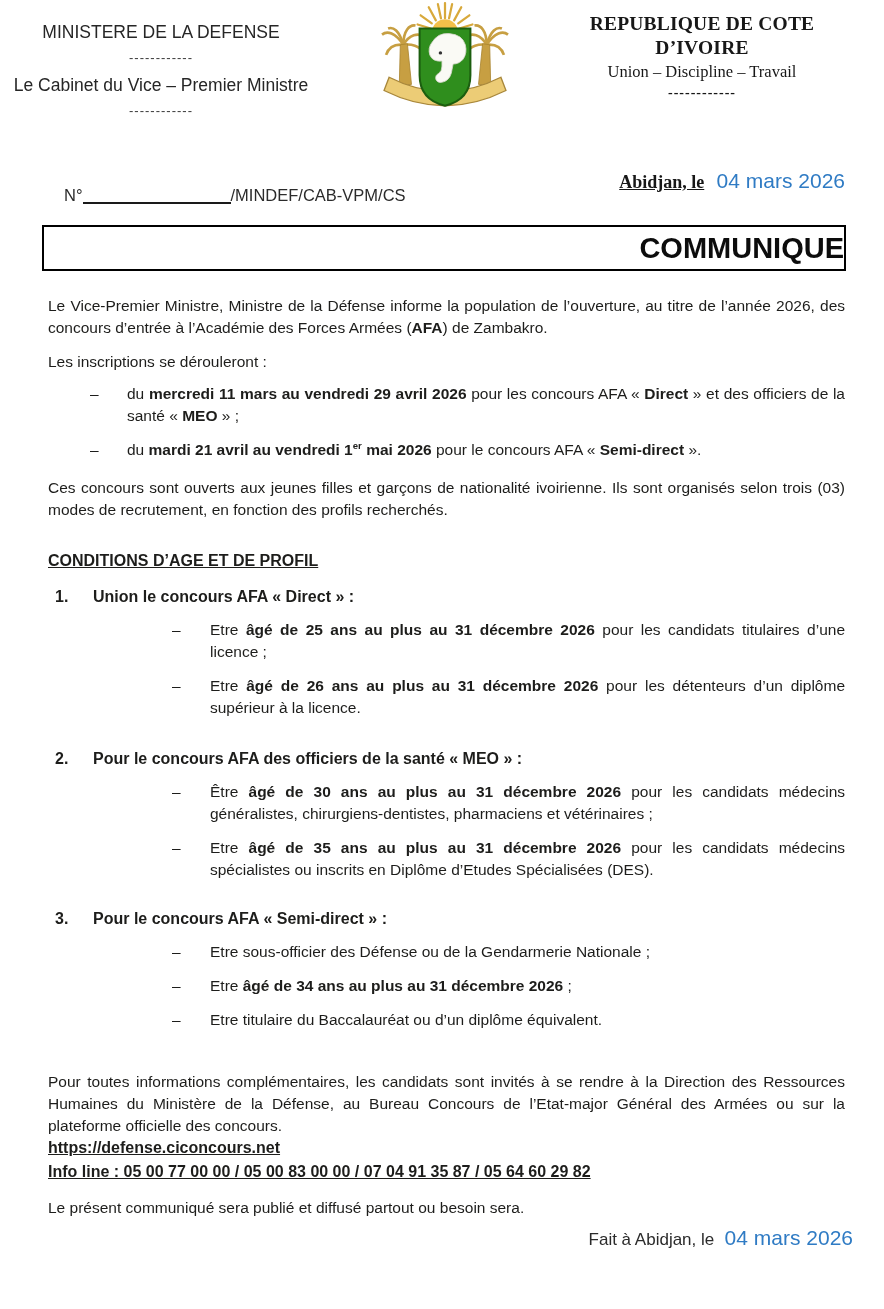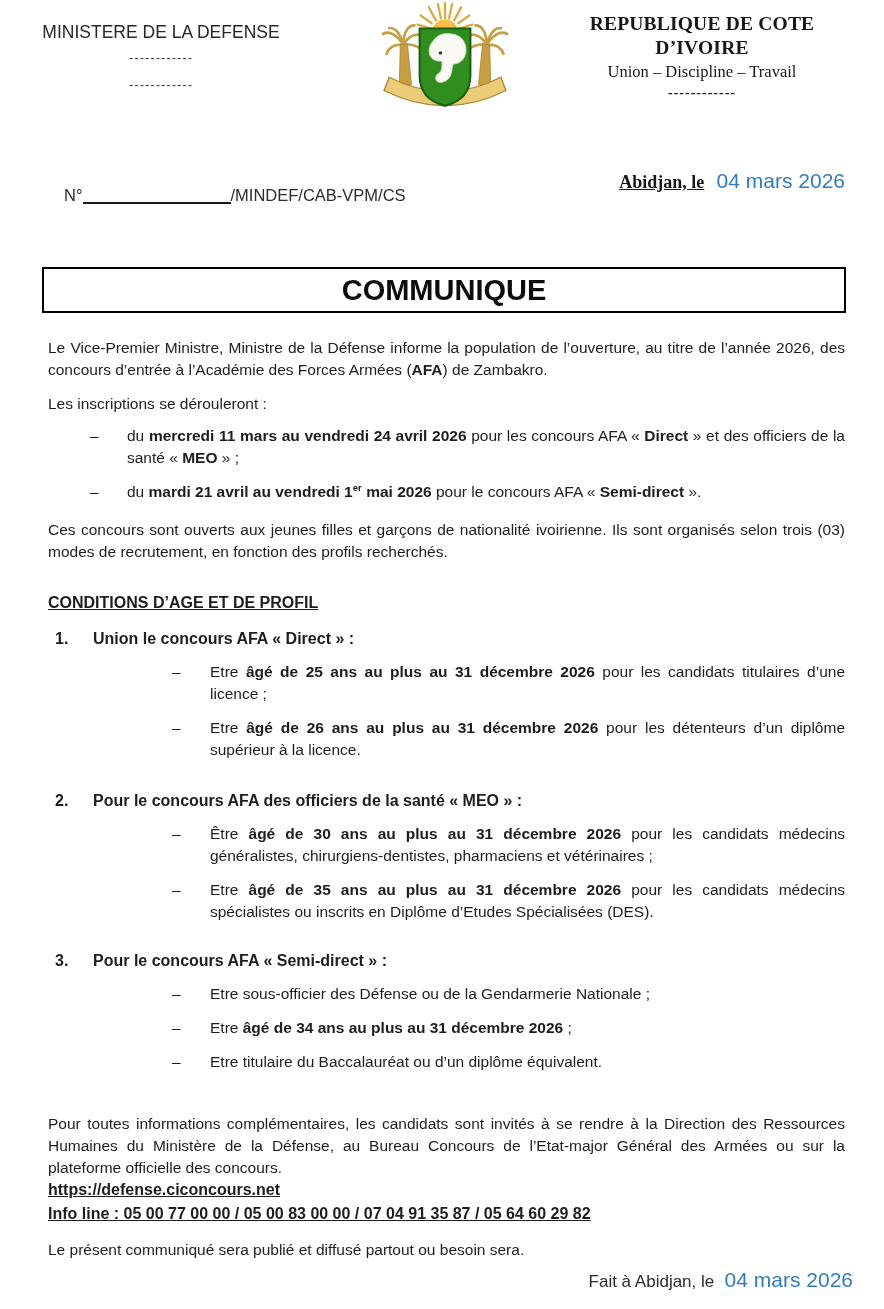--- a/index.html
+++ b/index.html
@@ -12,21 +12,21 @@
     font-size:15.5px;
     line-height:22px;
     overflow:hidden;
   }
   .b{font-weight:700;}
   .u{text-decoration:underline;}
   sup{font-size:0.62em;line-height:0;}
   .blue{color:var(--accent,#2f7bc4);}
 
   
-  .hdr{position:relative;height:267px;border-radius:29px;}
+  .hdr{position:relative;height:225px;border-radius:29px;}
   .hdr-left{
     position:absolute;left:10px;top:22px;width:302px;
     text-align:center;font-size:17.5px;line-height:20px;color:#262626;
   }
   .hdr-left .sep{font-size:13px;letter-spacing:1px;color:#3a3a3a;margin:6px 0 7px;}
   .hdr-right{
     position:absolute;left:552px;top:12px;width:300px;text-align:center;
     font-family:"Liberation Serif","DejaVu Serif",serif;color:#171717;
   }
   .hdr-right .rep{font-size:19.5px;font-weight:700;letter-spacing:.2px;line-height:24px;}
@@ -42,21 +42,21 @@
   .dateline{position:absolute;right:39px;top:170px;white-space:nowrap;}
   .dateline .dl-label{
     font-family:"Liberation Serif","DejaVu Serif",serif;
     font-weight:700;font-size:18px;color:#171717;text-decoration:underline;
   }
   .dateline .dl-date{font-size:21px;margin-left:8px;}
 
   
   .titlebox{
     margin:0 38px 0 42px;height:42px;border:2px solid #000;
-    display:flex;align-items:center;justify-content:center;
+    display:flex;align-items:center;justify-content:flex-end;
     font-size:29px;font-weight:700;letter-spacing:0px;color:#0c0c0c;
   }
 
   
   .content{padding:0 39px 0 48px;}
   .objet{margin-top:14px;font-weight:700;font-size:15.5px;line-height:20px;}
   .objet .l2{padding-left:102px;}
   .para{margin:0;text-align:justify;}
   .p1{margin-top:24px;}
   .pintro{margin-top:12px;}
@@ -84,20 +84,21 @@
 </style>
 </head>
 <body>
 
 <div class="page">
 
   <div class="hdr">
     <div class="hdr-left">
       <div>MINISTERE DE LA DEFENSE</div>
       <div class="sep">------------</div>
+      <div>Le Cabinet du Vice – Premier Ministre</div>
       <div class="sep">------------</div>
     </div>
 
     <div class="emblem">
       <svg viewBox="0 0 126 114" width="128" height="116" xmlns="http://www.w3.org/2000/svg">
 
         <g transform="translate(63,30)" stroke="#d8a93b" stroke-width="2.2" stroke-linecap="round">
           <line x1="-14" y1="-4" x2="-27" y2="-8"></line>
           <line x1="-13" y1="-9" x2="-24" y2="-17"></line>
           <line x1="-9" y1="-12" x2="-16" y2="-25"></line>
@@ -167,21 +168,21 @@
 
   <div class="content">
 
 
     <p class="para p1"><span>Le Vice-Premier Ministre, Ministre de la Défense informe la population de l’ouverture, au titre de l’année 2026, des concours d’entrée à l’Académie des Forces Armées (</span><span class="b">AFA</span><span>) de Zambakro.</span></p>
     <p class="para pintro"><span>Les inscriptions se dérouleront :</span></p>
 
     <div class="blist1">
       <div class="bullet">
         <span class="dash">–</span>
-        <div class="btxt"><span>du </span><span class="b">mercredi 11 mars au vendredi 24 avril 2026</span><span> pour les concours AFA « </span><span class="b">Direct</span><span> » et des officiers de la santé « </span><span class="b">MEO</span><span> » ;</span></div>
+        <div class="btxt"><span>du </span><span class="b">mercredi 11 mars au vendredi 29 avril 2026</span><span> pour les concours AFA « </span><span class="b">Direct</span><span> » et des officiers de la santé « </span><span class="b">MEO</span><span> » ;</span></div>
       </div>
       <div class="bullet">
         <span class="dash">–</span>
         <div class="btxt"><span>du </span><span class="b">mardi 21 avril au vendredi 1</span><sup class="b">er</sup><span class="b"> mai 2026</span><span> pour le concours AFA « </span><span class="b">Semi-direct</span><span> ».</span></div>
       </div>
     </div>
 
     <p class="para p2"><span>Ces concours sont ouverts aux jeunes filles et garçons de nationalité ivoirienne. Ils sont organisés selon trois (03) modes de recrutement, en fonction des profils recherchés.</span></p>
 
     <div class="sec-head"><span class="b u">CONDITIONS D’AGE ET DE PROFIL</span></div>

